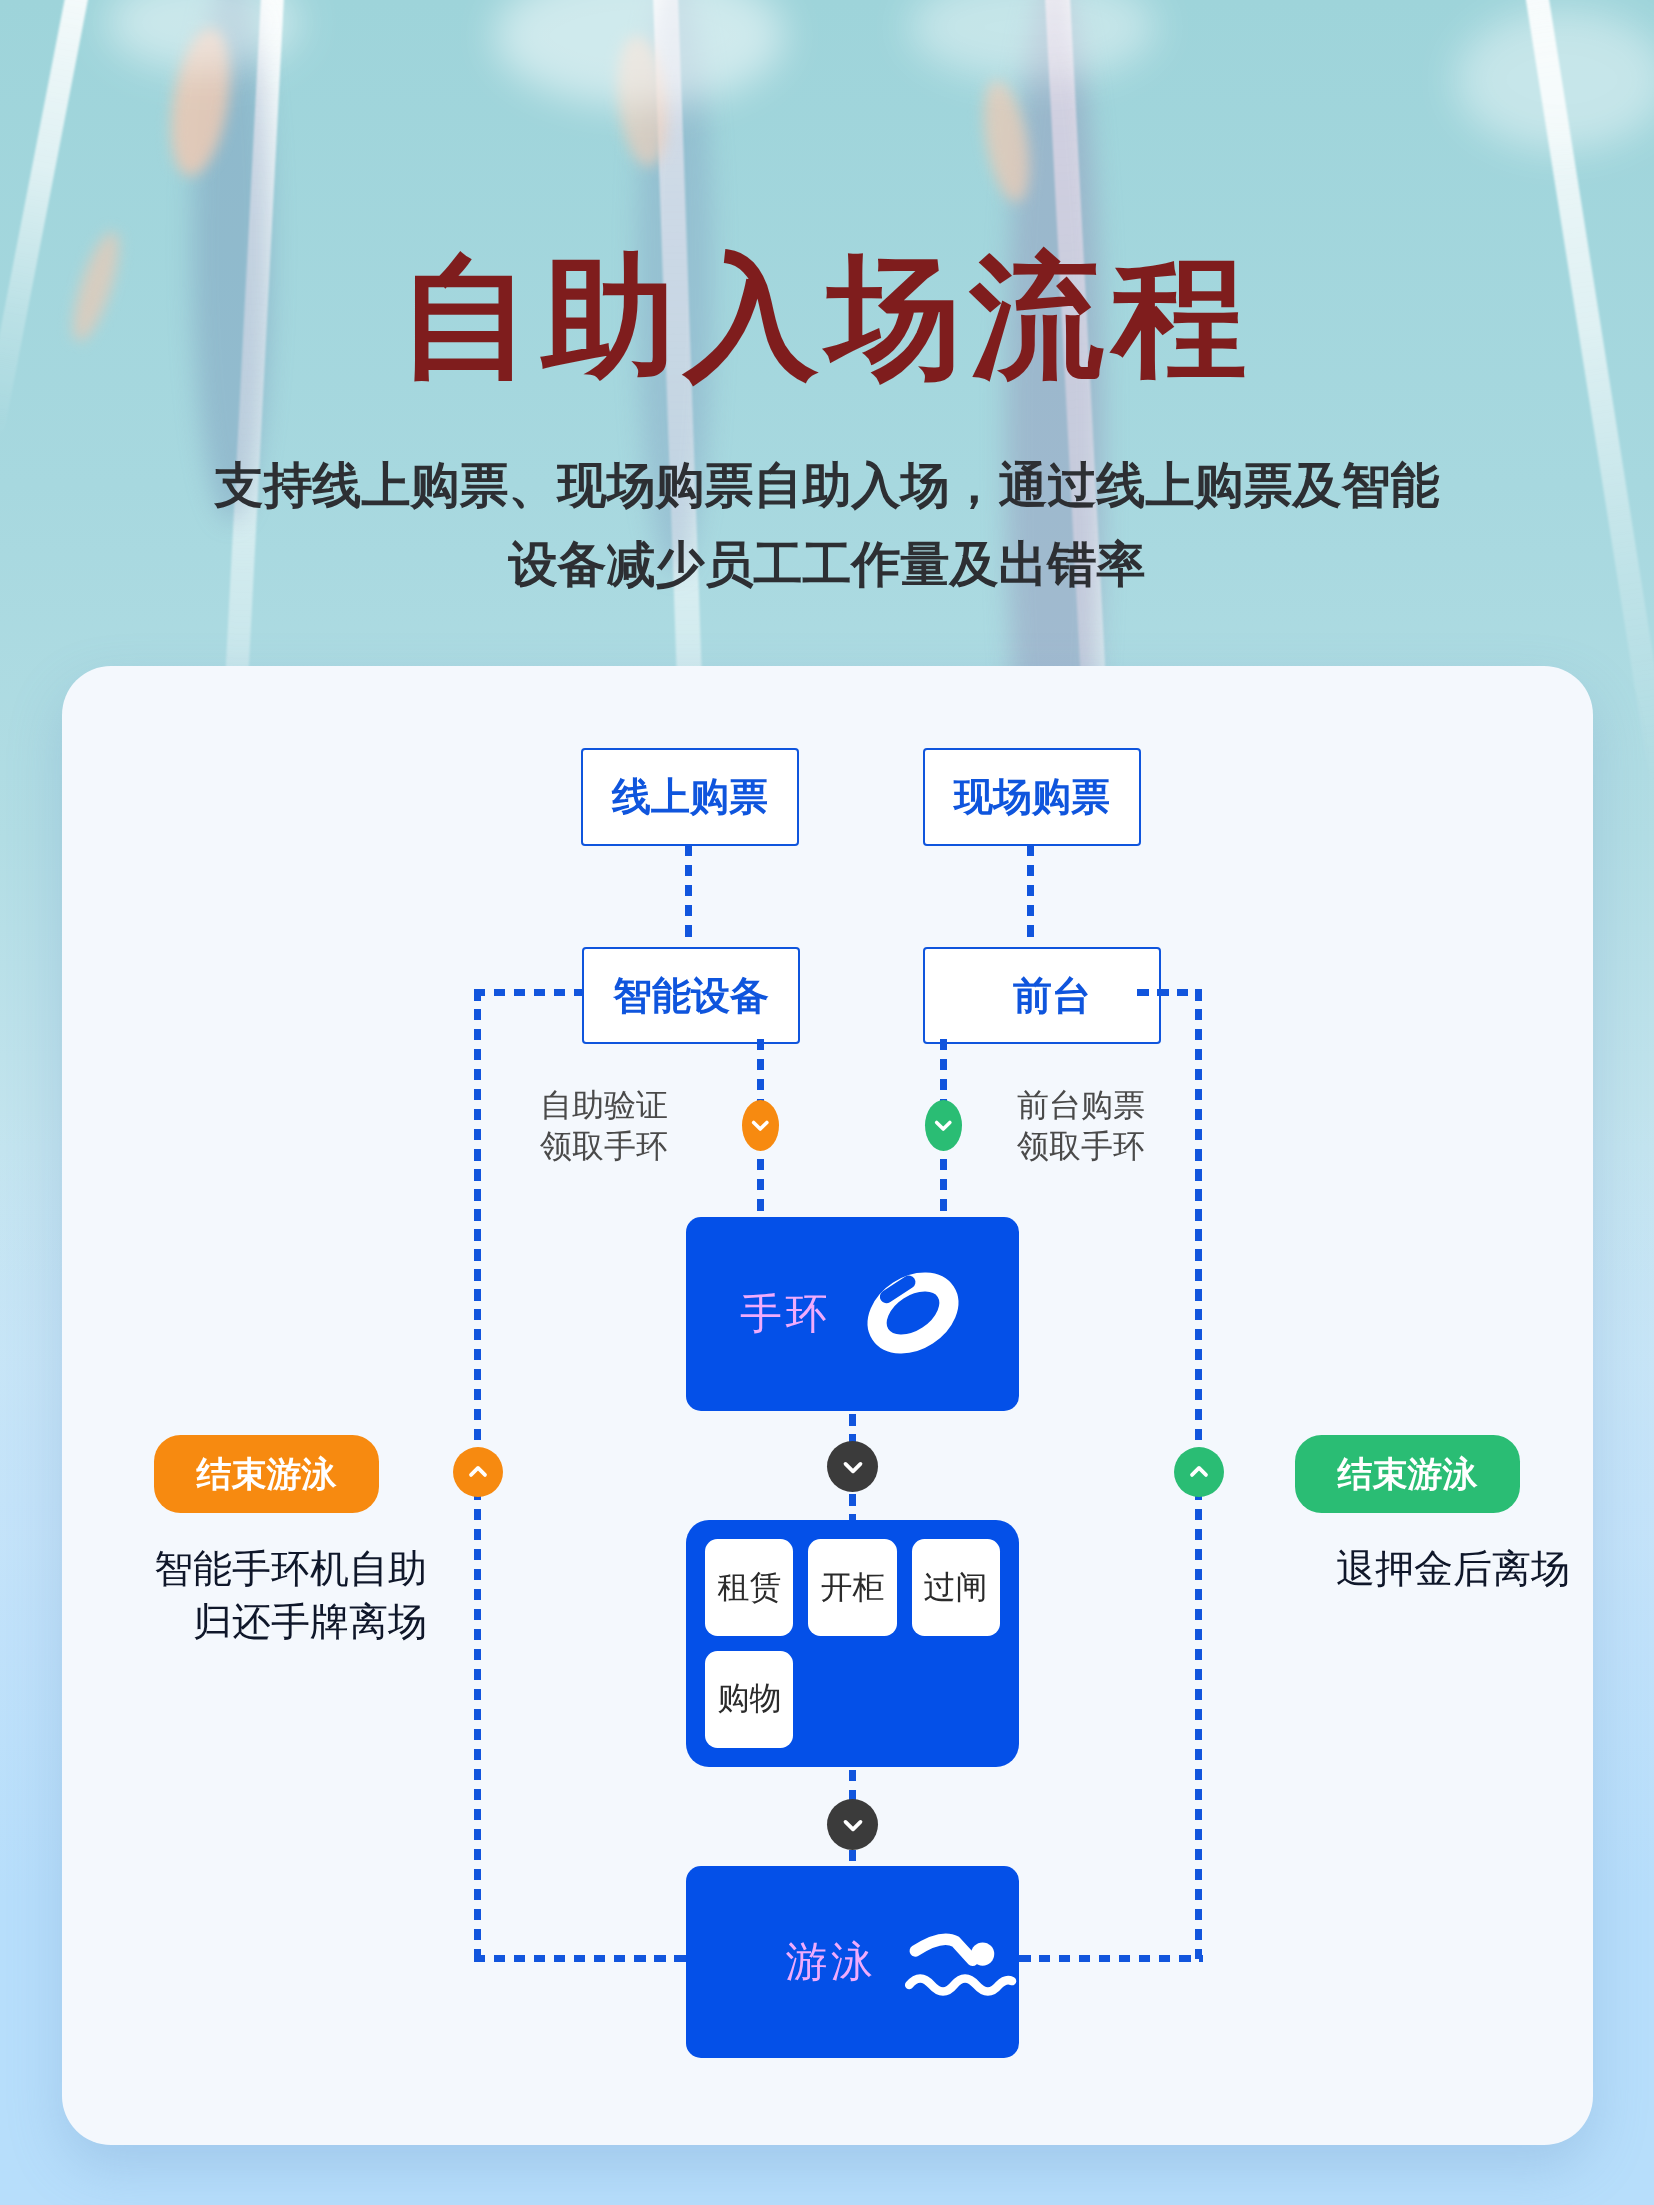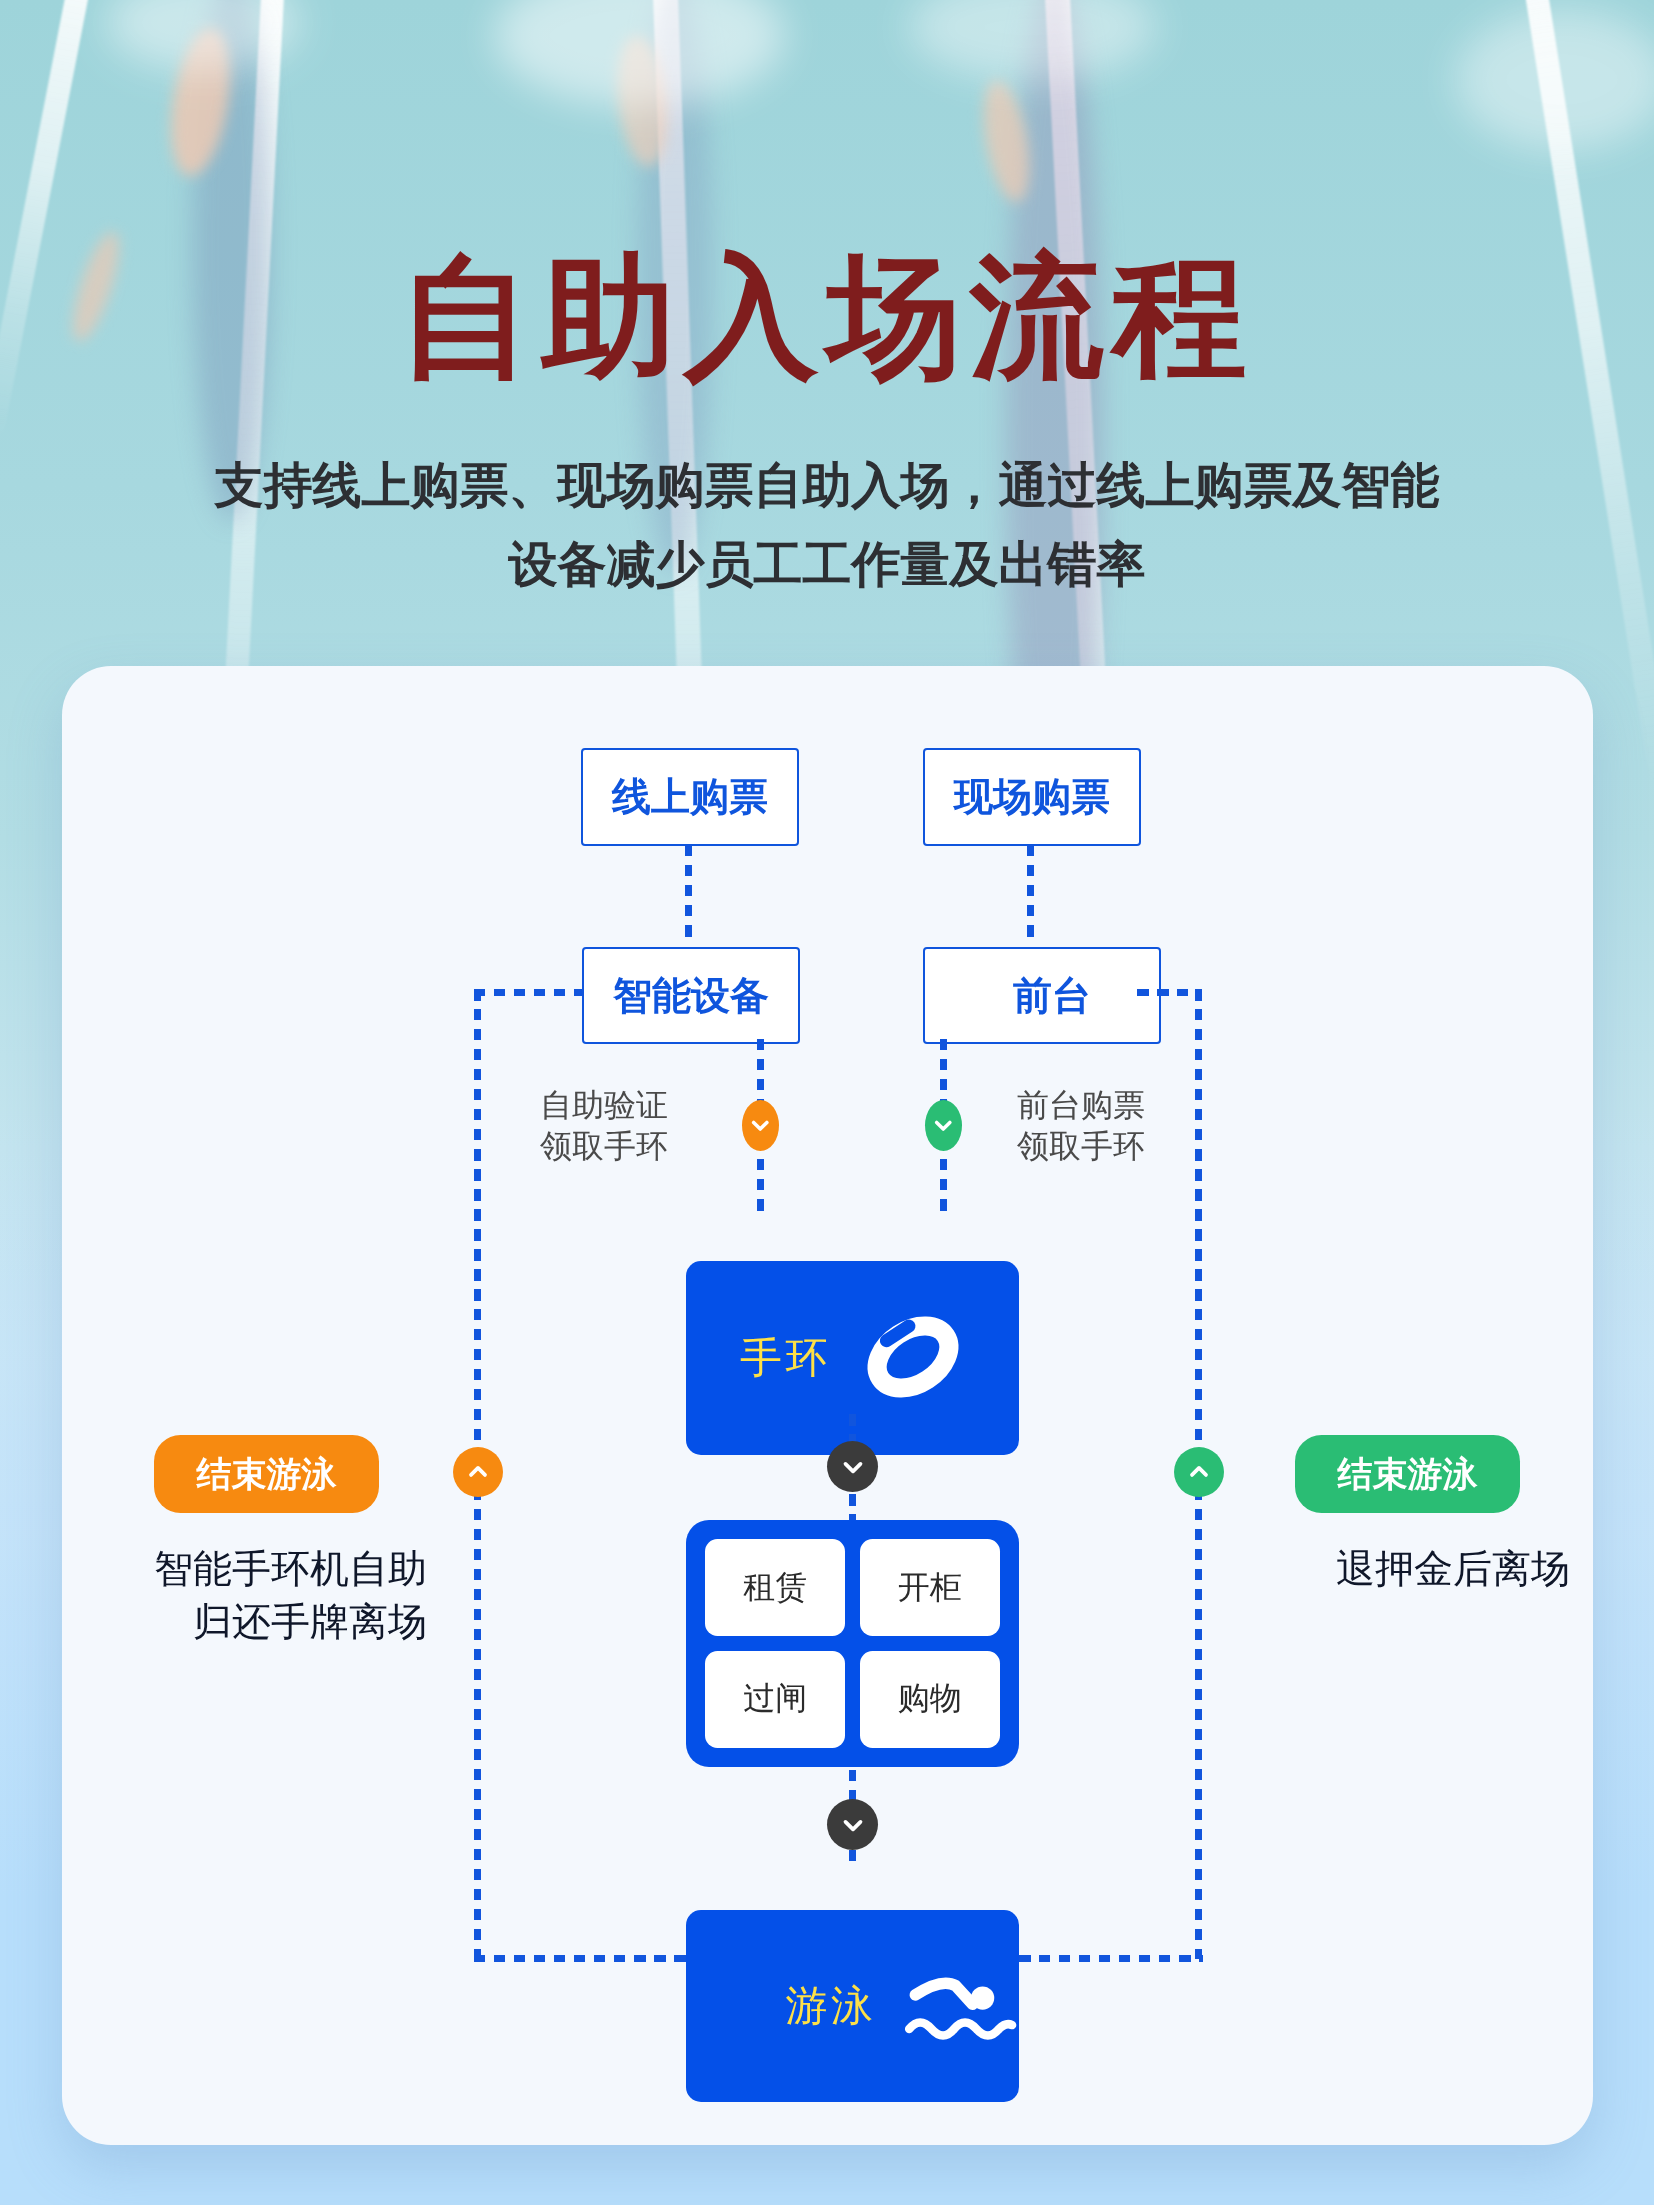--- a/index.html
+++ b/index.html
@@ -22,33 +22,33 @@
     font-size:134px;font-weight:900;letter-spacing:8.8px;color:#7f1d1d;}
   .subtitle{position:absolute;left:0;top:446px;width:100%;text-align:center;
     font-size:49px;font-weight:700;line-height:79px;color:#2d2f33;}
   
   .card{position:absolute;left:62px;top:666px;width:1531px;height:1479px;border-radius:49px;
     background:#f4f8fd;box-shadow:0 23px 53px rgba(104,148,199,.28);}
   
   .node{position:absolute;display:flex;align-items:center;justify-content:center;
     background:#ffffff;border:2.6px solid #0f55dd;border-radius:4px;
     color:#0f55dd;font-size:39px;font-weight:700;}
-  .bluebox{position:absolute;background:#0450e8;border-radius:15px;color:#fde047;
-    display:flex;align-items:center;justify-content:center;margin-top:44px;}
+  .bluebox{position:absolute;background:#0450e8;border-radius:15px;color:#f0abfc;
+    display:flex;align-items:center;justify-content:center;}
   .dv{position:absolute;width:7px;
     background-image:repeating-linear-gradient(180deg,#1155dd 0 11.5px,rgba(0,0,0,0) 11.5px 20px);}
   .dh{position:absolute;height:7px;
     background-image:repeating-linear-gradient(90deg,#1155dd 0 11.5px,rgba(0,0,0,0) 11.5px 20px);}
   .arrow{position:absolute;display:flex;align-items:center;justify-content:center;border-radius:50%;}
   .arrow svg{display:block;}
   .sidelabel{position:absolute;text-align:center;font-size:32px;line-height:41px;color:#4a4a4a;}
   .badge{position:absolute;display:flex;align-items:center;justify-content:center;
     border-radius:26.5px;color:#fff;font-size:35px;font-weight:600;}
   .note{position:absolute;text-align:right;font-size:39px;line-height:53px;color:#0f172a;}
-  .grid{position:absolute;display:grid;grid-template-columns:1fr 1fr;grid-template-rows:1fr 1fr;
+  .grid{position:absolute;display:grid;grid-template-columns:1fr 1fr 1fr;grid-template-rows:1fr 1fr;
     gap:15px;padding:19.4px;box-sizing:border-box;background:#0450e8;border-radius:23px;}
   .cell{background:#fff;border-radius:12.4px;display:flex;align-items:center;justify-content:center;
     font-size:32px;color:#2b2b2b;}
   .boxlabel{font-size:42px;font-weight:500;letter-spacing:3.5px;}
 </style>
 </head>
 <body>
 
 <div class="page">
 

